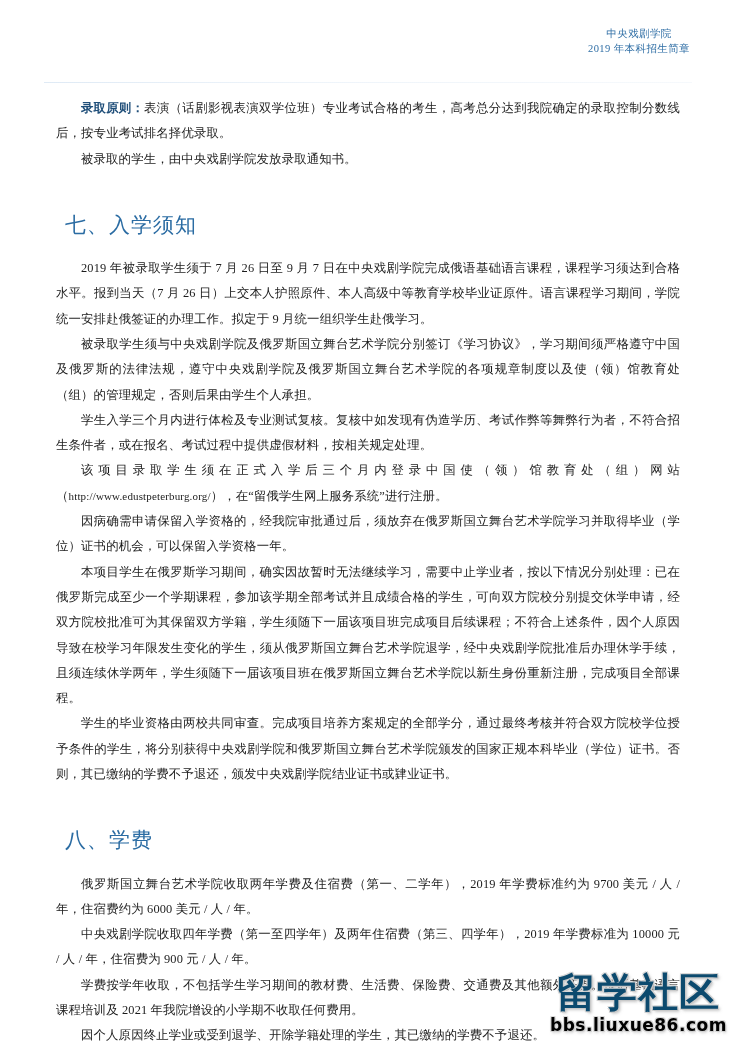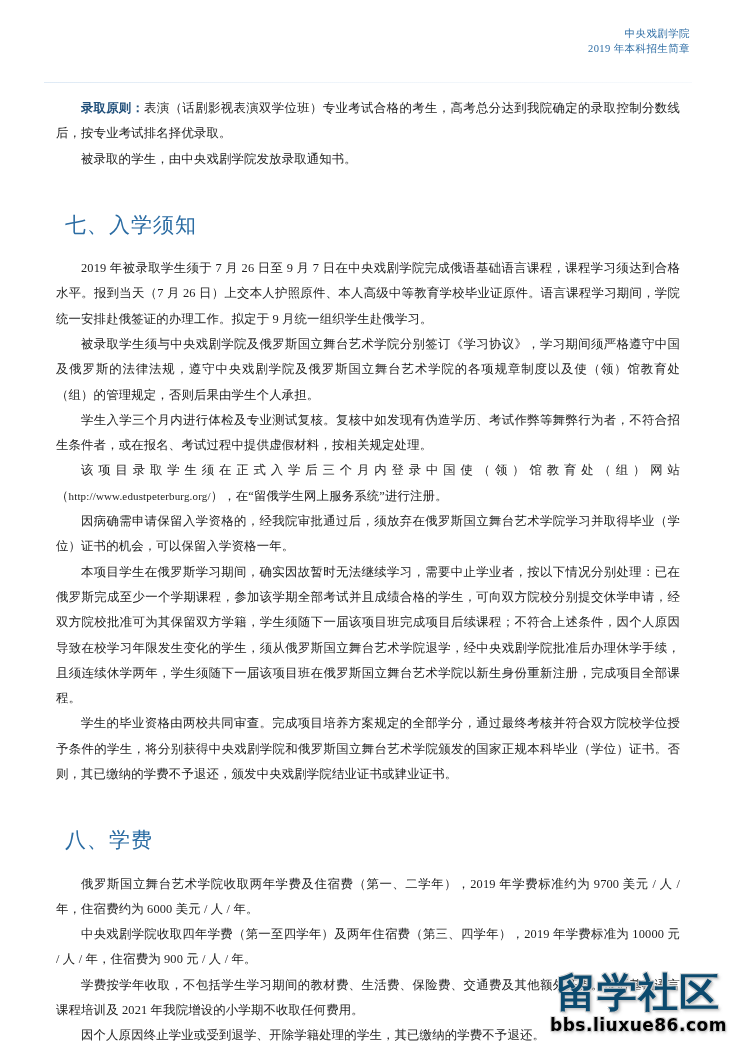--- a/index.html
+++ b/index.html
@@ -14,21 +14,21 @@
     font-family: "Liberation Serif", "DejaVu Serif", serif;
     color: #1a1a1a;
     overflow: hidden;
   }
 
   
   .page-header {
     position: absolute;
     top: 26px;
     right: 46px;
-    text-align: right;
+    text-align: center;
     line-height: 1.45;
     color: #2f6ea5;
     font-size: 10.5px;
     letter-spacing: 0.4px;
     font-family: "Liberation Serif", "DejaVu Serif", serif;
   }
   .page-header .hdr-line { display: block; white-space: nowrap; }
 
   .header-rule {
     position: absolute;

